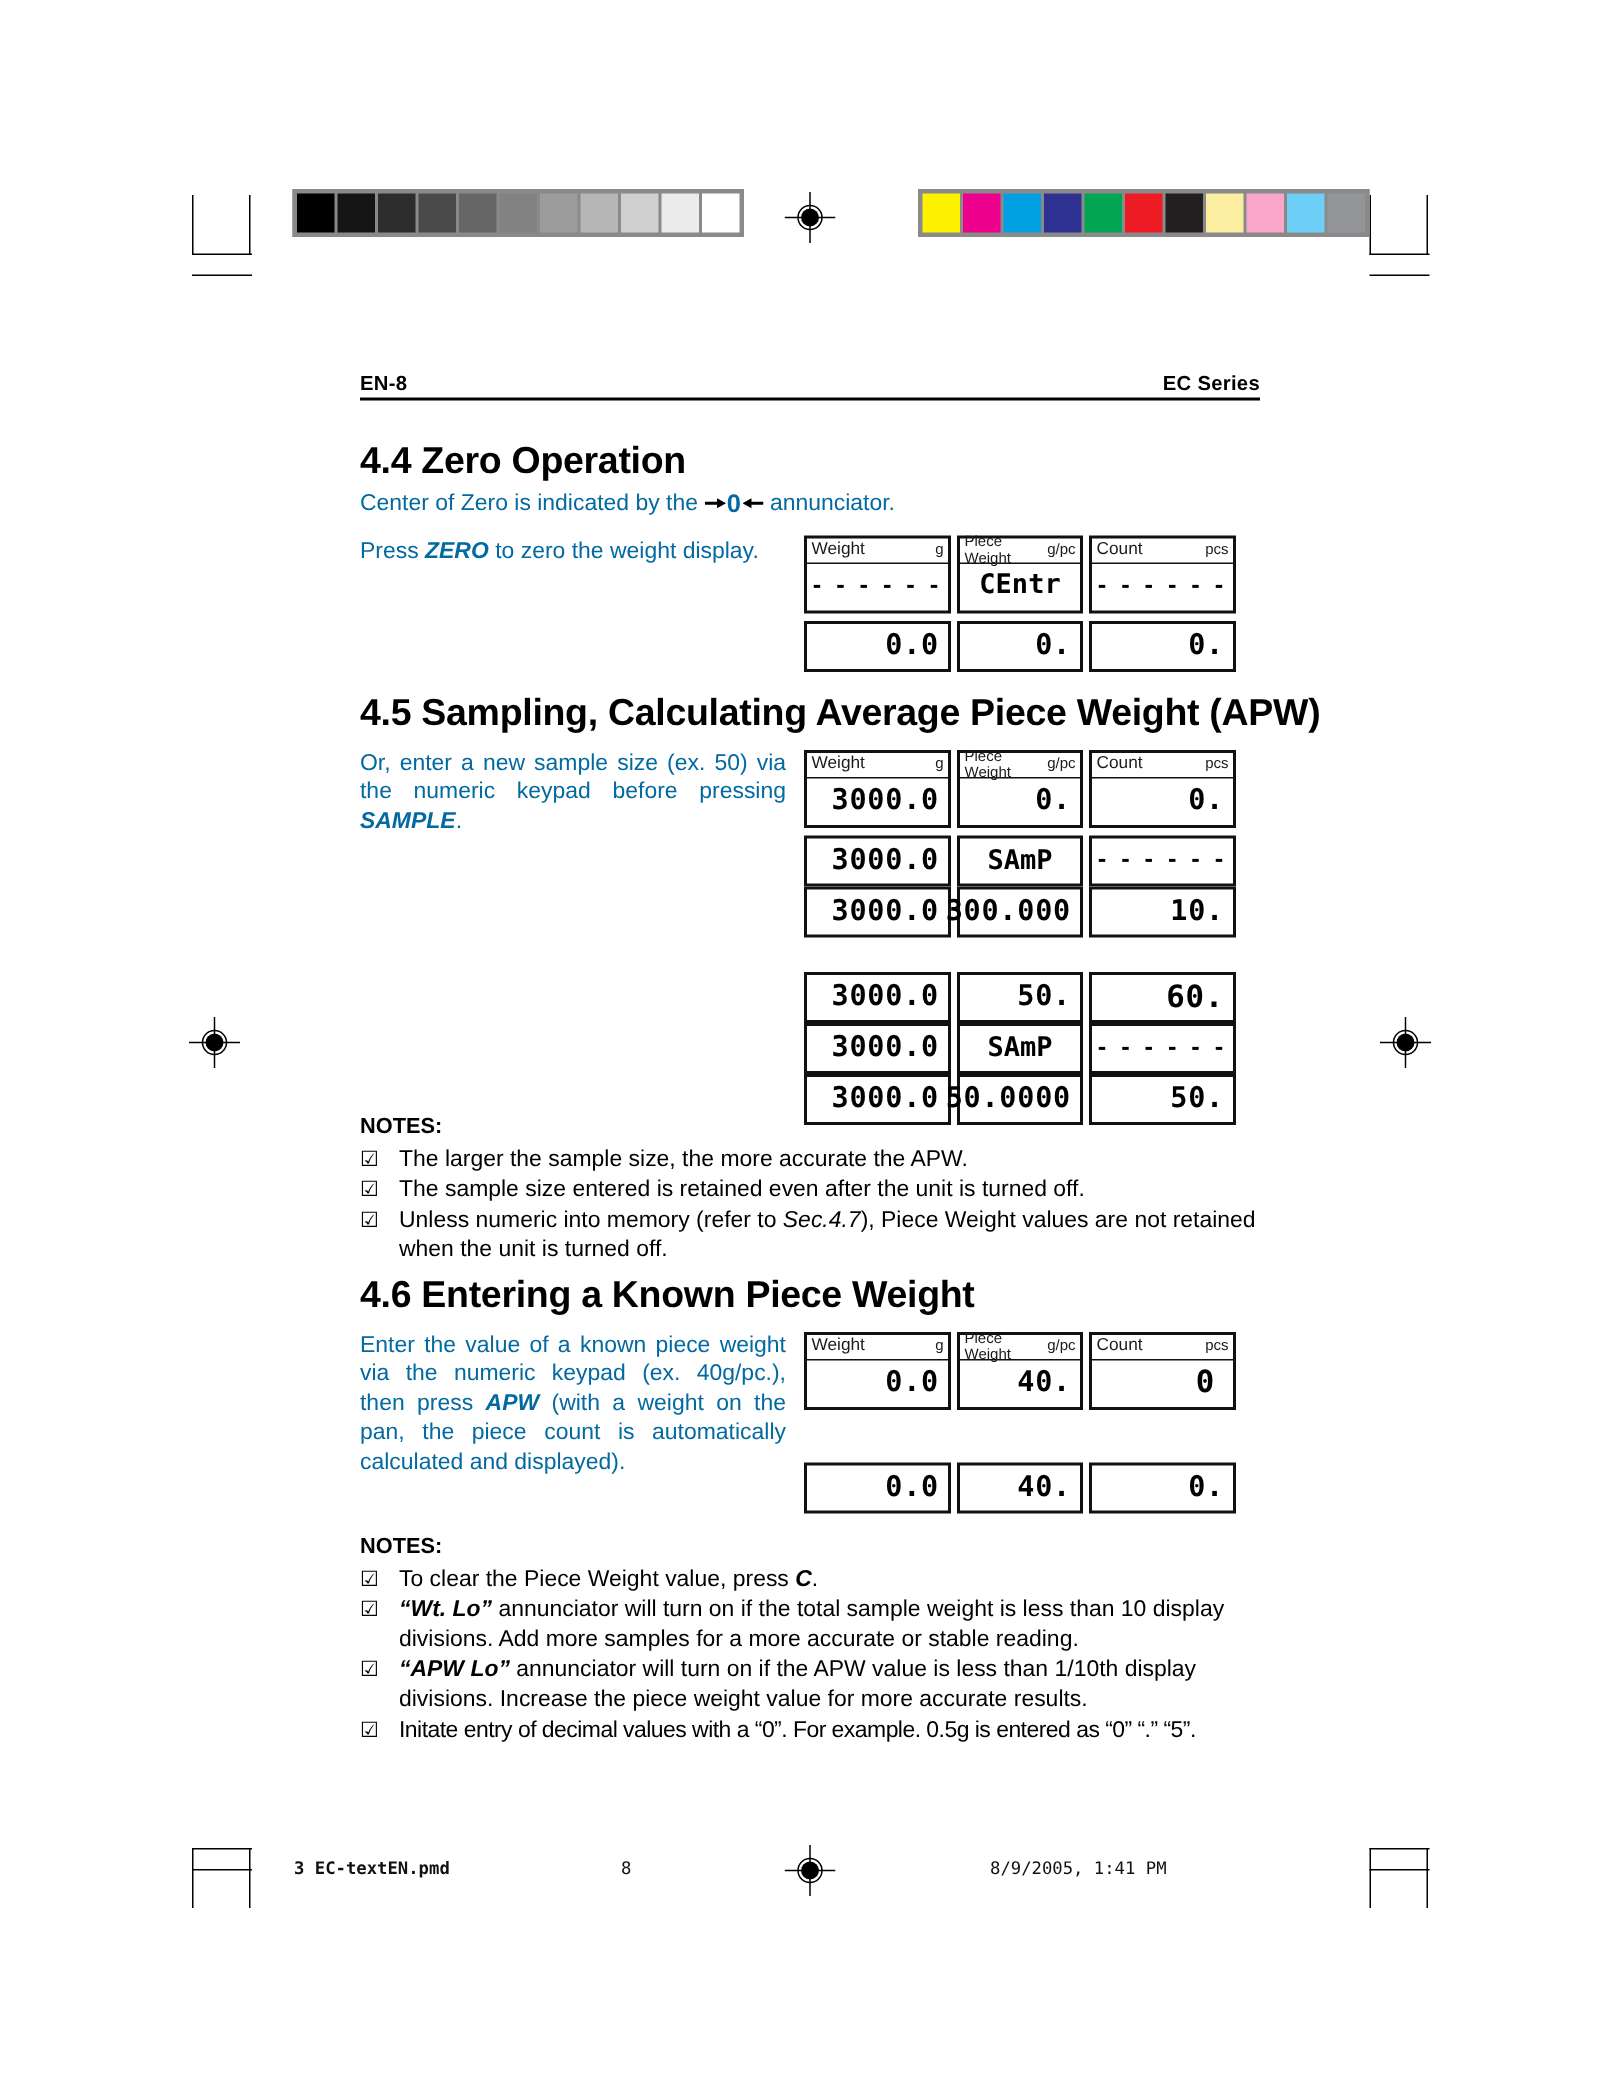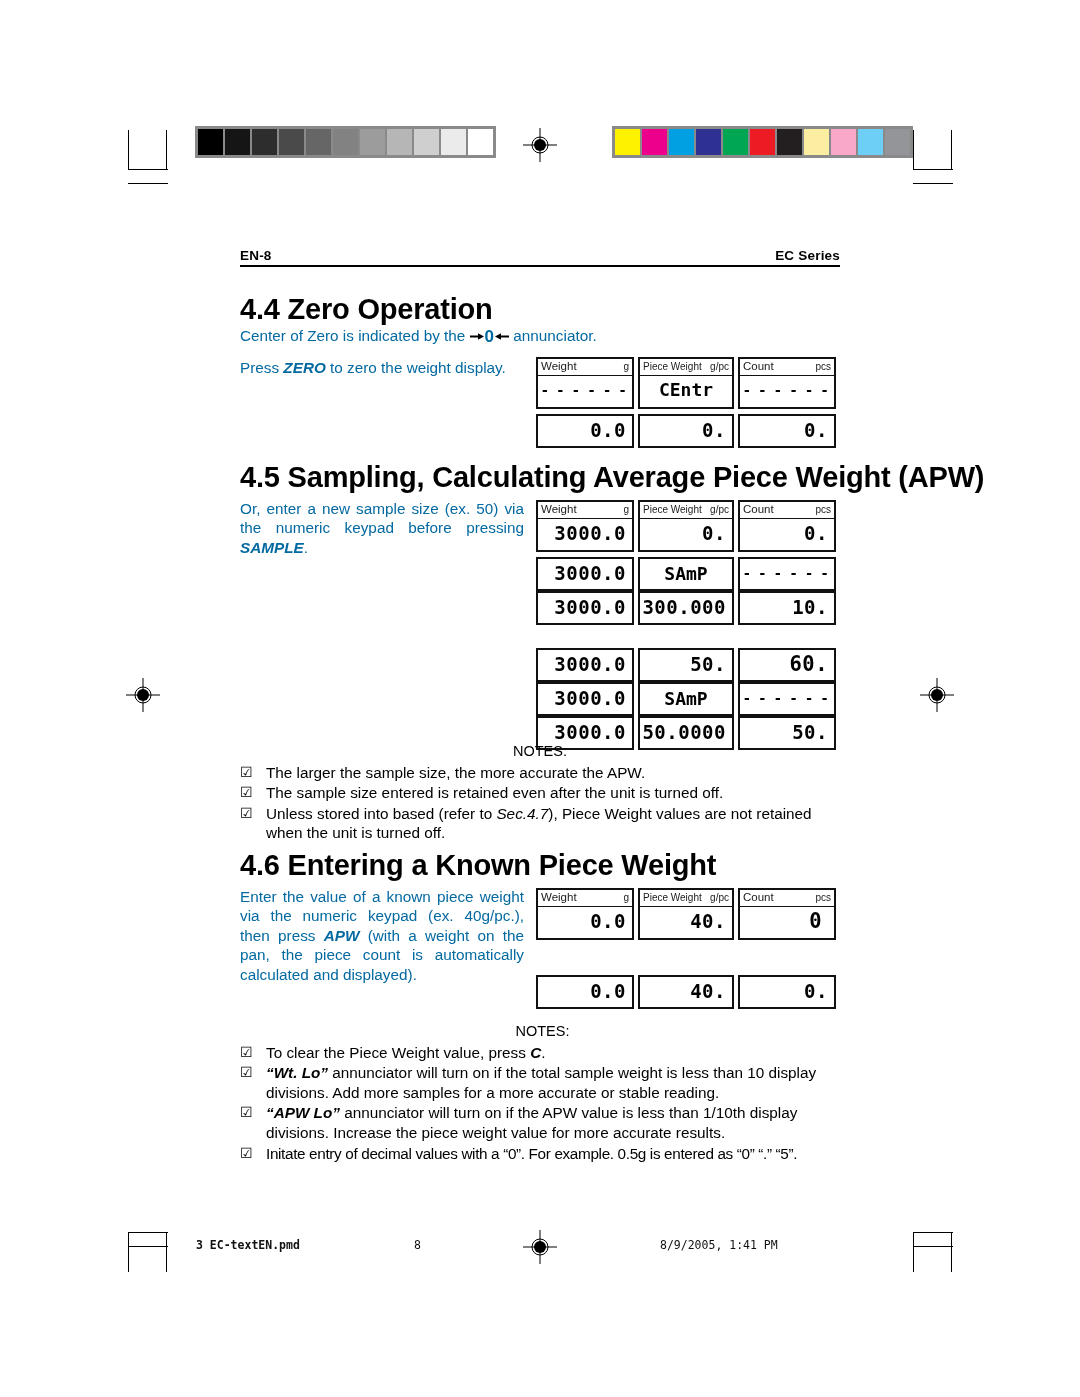--- a/index.html
+++ b/index.html
@@ -17,33 +17,33 @@
   .colorbar{position:absolute;display:flex;border:2px solid #8a8a8a;background:#8a8a8a;}
   .colorbar .sw{width:25px;height:26px;margin:1px;}
 
   
   .runhead{position:absolute;left:240px;top:248px;width:600px;
            border-bottom:2.5px solid #000;padding-bottom:2px;
            display:flex;justify-content:space-between;align-items:flex-end;}
   .runhead span{font-size:13.5px;font-weight:bold;letter-spacing:.2px;}
 
   
-  h2.sec{position:absolute;margin:0;font-size:29px;font-weight:bold;
+  h2.sec{position:absolute;margin:0;font-size:25px;font-weight:bold;
          letter-spacing:-0.2px;white-space:nowrap;}
 
   
   .body{position:absolute;font-size:15.3px;line-height:19.4px;
         text-align:justify;color:#0369a1;}
   .body p{margin:0;}
   .nb{font-weight:bold;font-style:italic;}
   .it{font-style:italic;}
 
   
   .notes{position:absolute;font-size:15.3px;line-height:19.6px;}
-  .notes .nt-title{font-weight:normal;font-size:14.5px;text-align:center;}
+  .notes .nt-title{font-weight:bold;font-size:14.5px;}
   .notes .row{display:flex;align-items:flex-start;margin-top:1px;}
   .notes .bx{width:26px;flex:0 0 26px;text-align:left;font-size:14px;
              line-height:19.6px;}
   .notes .tx{flex:1;}
   .cond{font-stretch:condensed;letter-spacing:-0.35px;}
 
   
   .lcdrow{position:absolute;display:flex;}
   .lcd{border:2.2px solid #111;background:#fff;box-sizing:border-box;
        position:relative;}
@@ -60,21 +60,21 @@
             font-family:"DejaVu Sans Mono","Liberation Mono",monospace;
             font-weight:bold;font-size:19px;letter-spacing:.5px;}
   .lcd .val.ctr{justify-content:center;padding-right:0;}
   .lcd .val.dash{font-family:"Liberation Sans",sans-serif;font-weight:bold;
                  letter-spacing:2.6px;font-size:17px;}
   .lcd .val.word{font-size:18px;letter-spacing:0px;}
   .lcd .val.big{font-size:20.5px;}
 
   
   .c1{width:98px;}
-  .c2{width:96px;}
+  .c2{width:84px;}
   .c3{width:98px;}
 
   .h-cap{height:52px;}
   .h-plain{height:34px;}
 
   .gapr{margin-right:4px;}
 
   
   .annun{display:inline-flex;align-items:center;gap:1px;vertical-align:-2px;}
   .annun .zz{font-weight:bold;font-size:17px;line-height:17px;}
@@ -316,21 +316,21 @@
   <div class="row">
     <div class="bx">☑</div>
     <div class="tx">The larger the sample size, the more accurate the APW.</div>
   </div>
   <div class="row">
     <div class="bx">☑</div>
     <div class="tx">The sample size entered is retained even after the unit is turned off.</div>
   </div>
   <div class="row">
     <div class="bx">☑</div>
-    <div class="tx"><span>Unless stored into based (refer to </span><span class="it">Sec.4.7</span><span>), Piece Weight values are not retained when the unit is turned off.</span></div>
+    <div class="tx"><span>Unless numeric into memory (refer to </span><span class="it">Sec.4.7</span><span>), Piece Weight values are not retained when the unit is turned off.</span></div>
   </div>
 </div>
 
 <h2 class="sec" style="left:240px;top:849px;">4.6 Entering a Known Piece Weight</h2>
 
 <div class="body" style="left:240px;top:887px;width:284px;">
   <p><span>Enter the value of a known piece weight via the numeric keypad (ex. 40g/pc.), then press </span><span class="nb">APW</span><span> (with a weight on the pan, the piece count is automatically calculated and displayed).</span></p>
 </div>
 
 <div class="lcdrow" style="left:536px;top:888px;">

